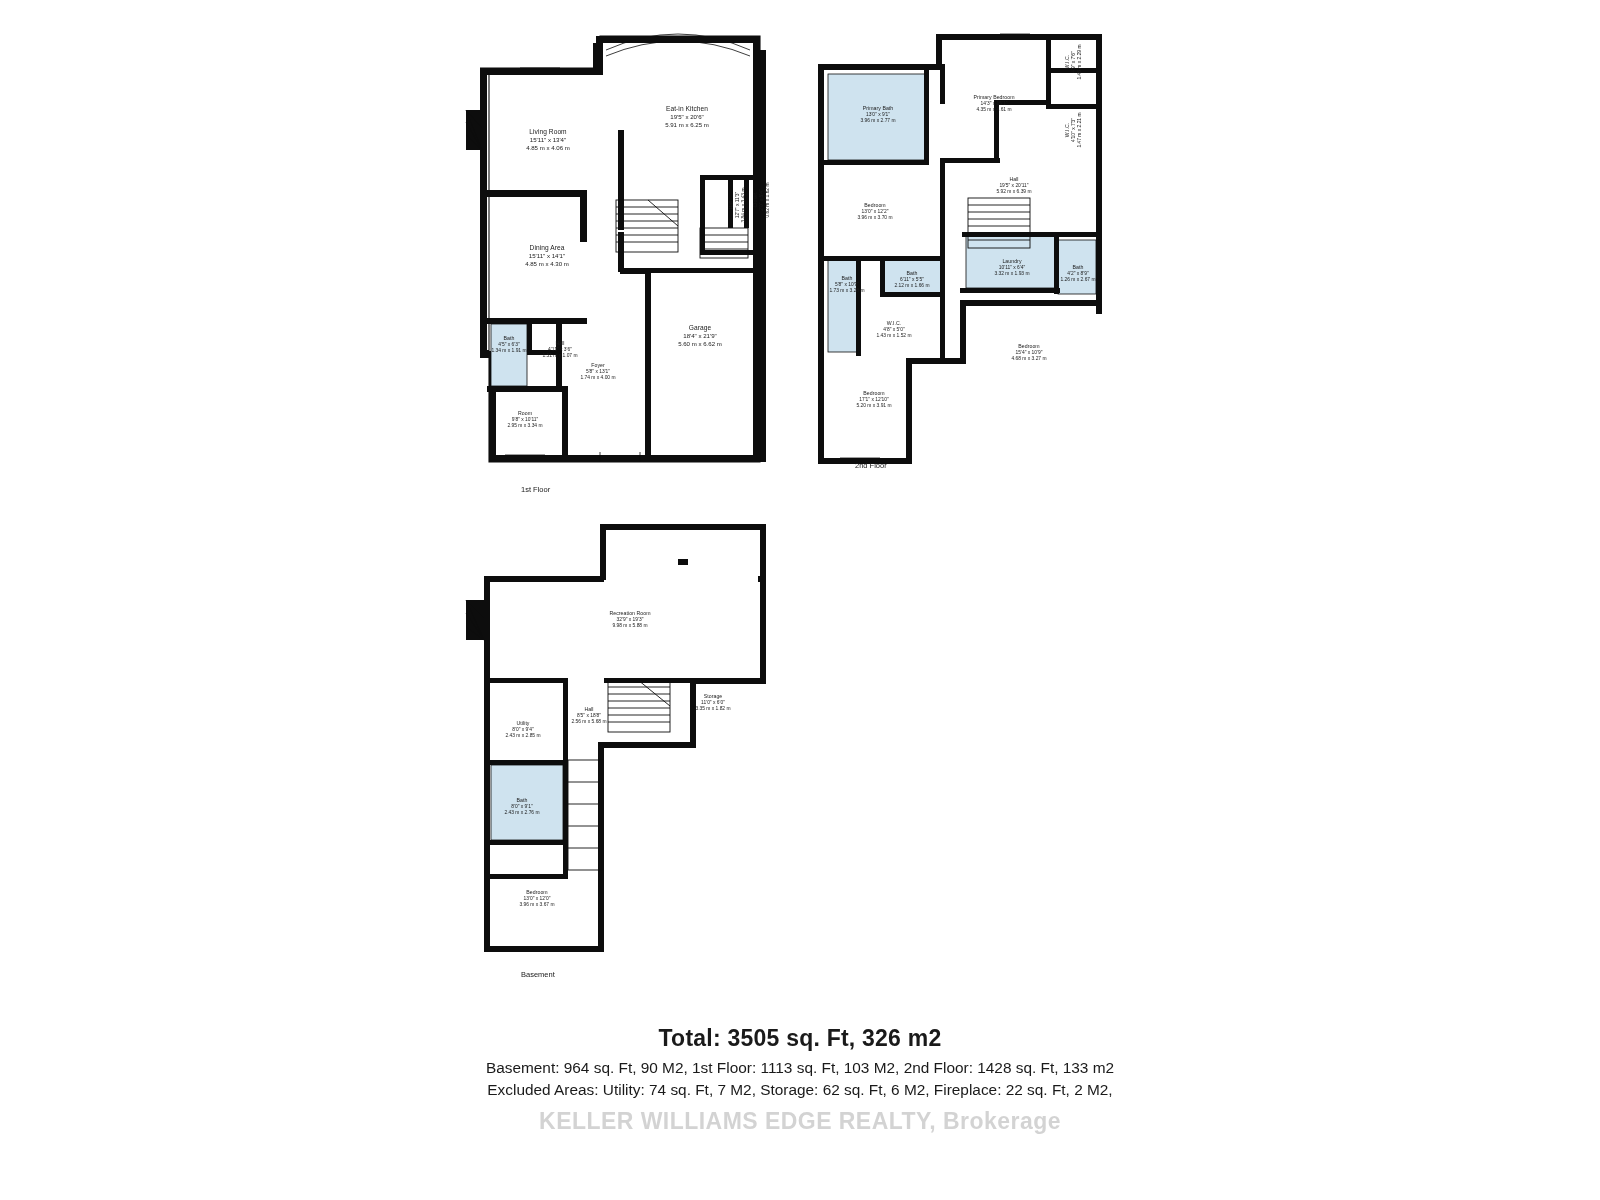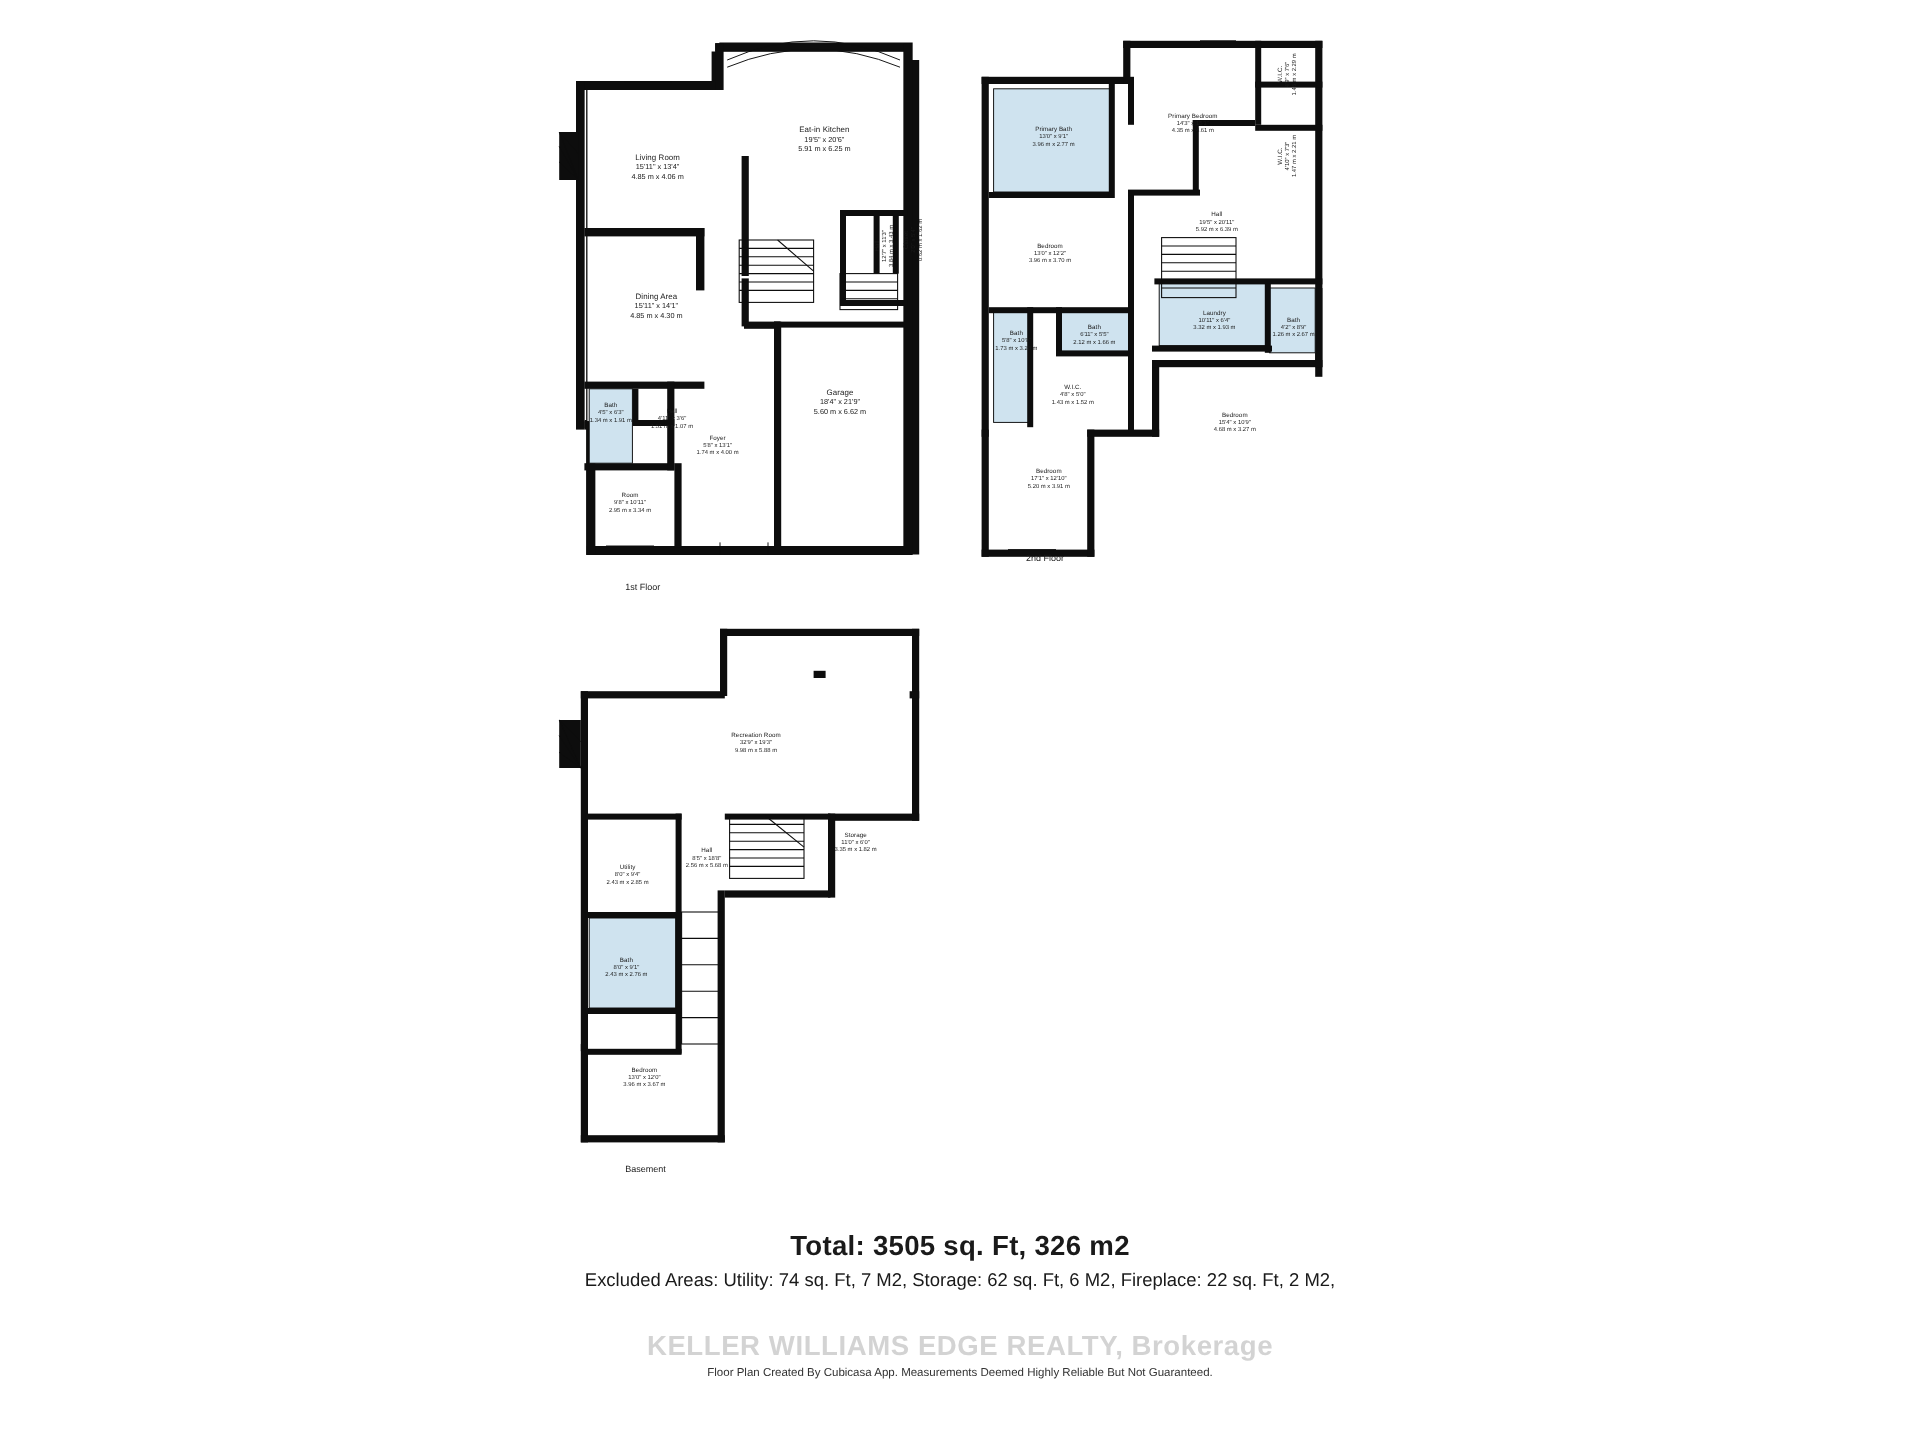--- a/index.html
+++ b/index.html
@@ -461,19 +461,19 @@
   <div class="label tiny" style="left:537px; top:899px;">
     <div class="nm">Bedroom</div>
     <div class="dim">13'0" x 12'0"</div>
     <div class="dim2">3.96 m x 3.67 m</div>
   </div>
 
   <div class="floor-caption" style="left:486px; top:974px;text-align:right;">Basement</div>
 
   <div class="summary">
     <div class="total">Total: 3505 sq. Ft, 326 m2</div>
+    <div class="line">Basement: 964 sq. Ft, 90 M2, 1st Floor: 1113 sq. Ft, 103 M2, 2nd Floor: 1428 sq. Ft, 133 m2</div>
     <div class="line">Excluded Areas: Utility: 74 sq. Ft, 7 M2, Storage: 62 sq. Ft, 6 M2, Fireplace: 22 sq. Ft, 2 M2,</div>
   </div>
 
   <div class="watermark">KELLER WILLIAMS EDGE REALTY, Brokerage</div>
-  <div class="credit">Floor Plan Created By Cubicasa App. Measurements Deemed Highly Reliable But Not Guaranteed.</div>
 
 </div>
 
 </body></html>

